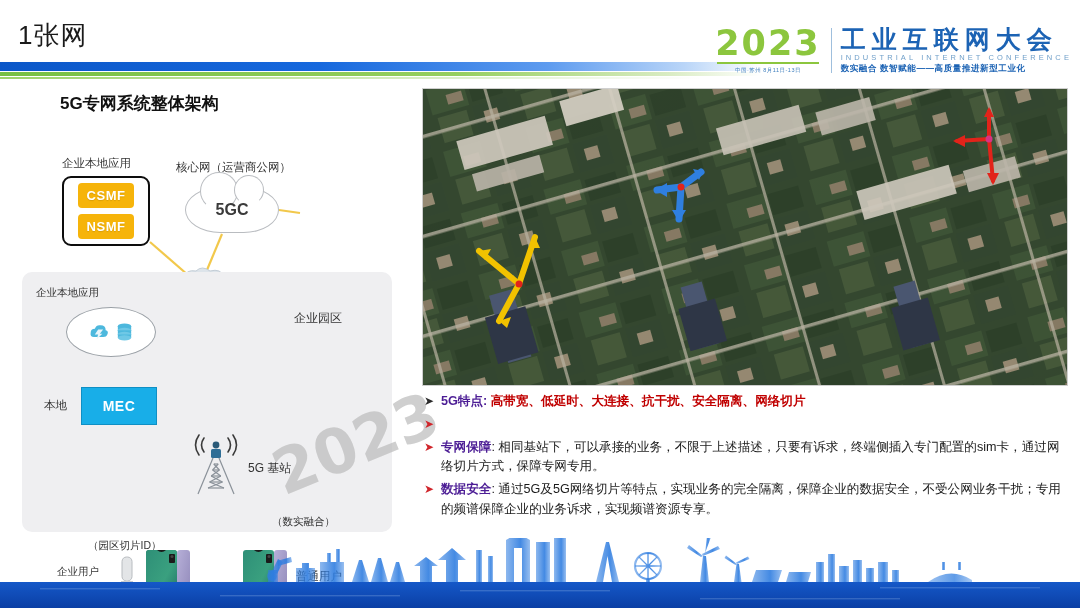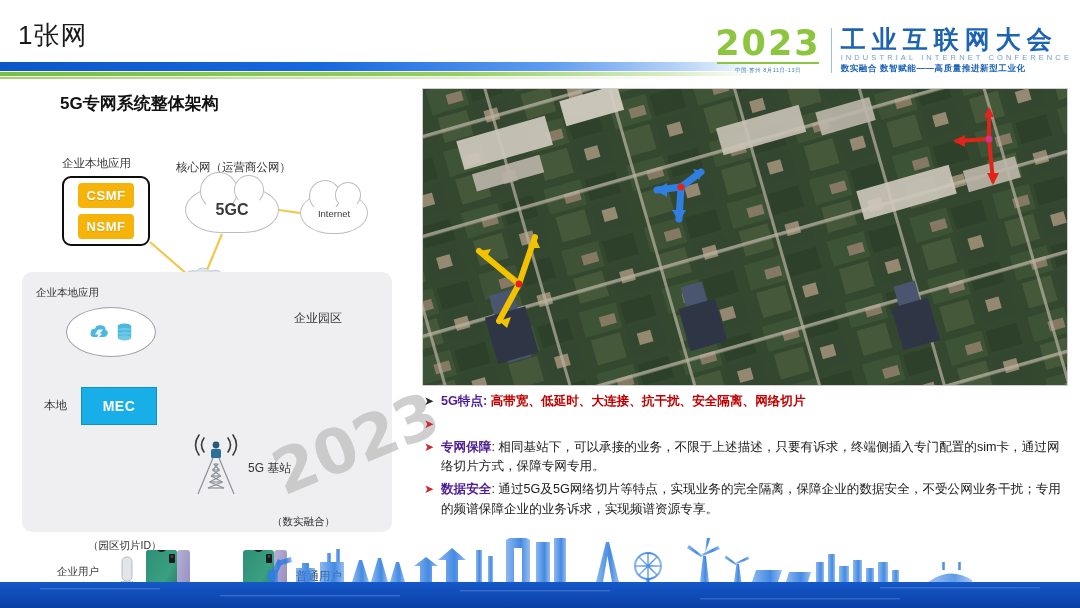--- a/index.html
+++ b/index.html
@@ -204,23 +204,20 @@
 
     <div class="lbl" style="left:62px; top:74px; font-size:11.5px;">企业本地应用</div>
     <div class="csmf-frame">
       <div class="amf-box">CSMF</div>
       <div class="amf-box">NSMF</div>
     </div>
 
     <div class="lbl" style="left:176px; top:78px; font-size:11.5px;">核心网（运营商公网）</div>
     <div class="cloud cloud-5gc">
       <div class="cloud-txt">5GC</div>
-    </div>
-    <div class="cloud cloud-inet">
-      <div class="cloud-txt">Internet</div>
     </div>
 
     <div class="net-cloud">
       <svg width="68" height="40" viewBox="0 0 68 40">
         <path d="M14 30 Q4 30 5 22 Q3 13 12 12 Q14 3 24 5 Q30 -1 38 5 Q49 2 52 11 Q63 12 62 21 Q65 30 54 31 Z" fill="#dde4ea" stroke="#c3cdd6" stroke-width="1"></path>
         <ellipse cx="23" cy="14" rx="6.5" ry="5" fill="#4a6b86"></ellipse>
         <ellipse cx="23" cy="12.5" rx="6.5" ry="5" fill="#7a98b2"></ellipse>
         <ellipse cx="14" cy="23" rx="6.5" ry="5" fill="#4a6b86"></ellipse>
         <ellipse cx="14" cy="21.5" rx="6.5" ry="5" fill="#7a98b2"></ellipse>
         <ellipse cx="34" cy="27" rx="6.5" ry="5" fill="#4a6b86"></ellipse>

